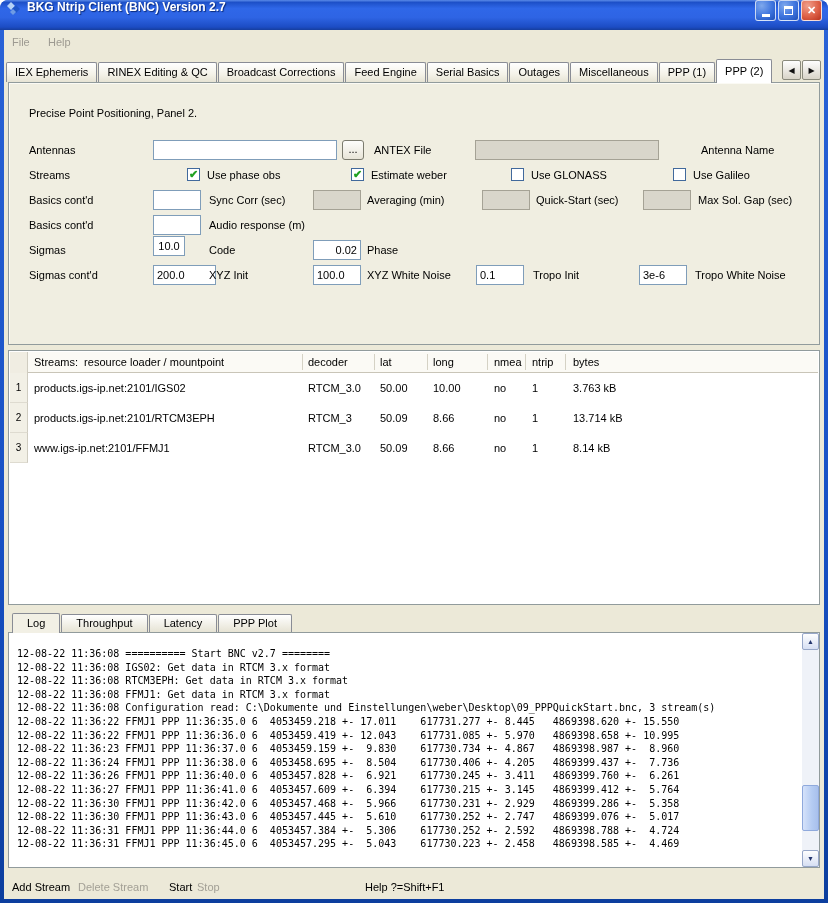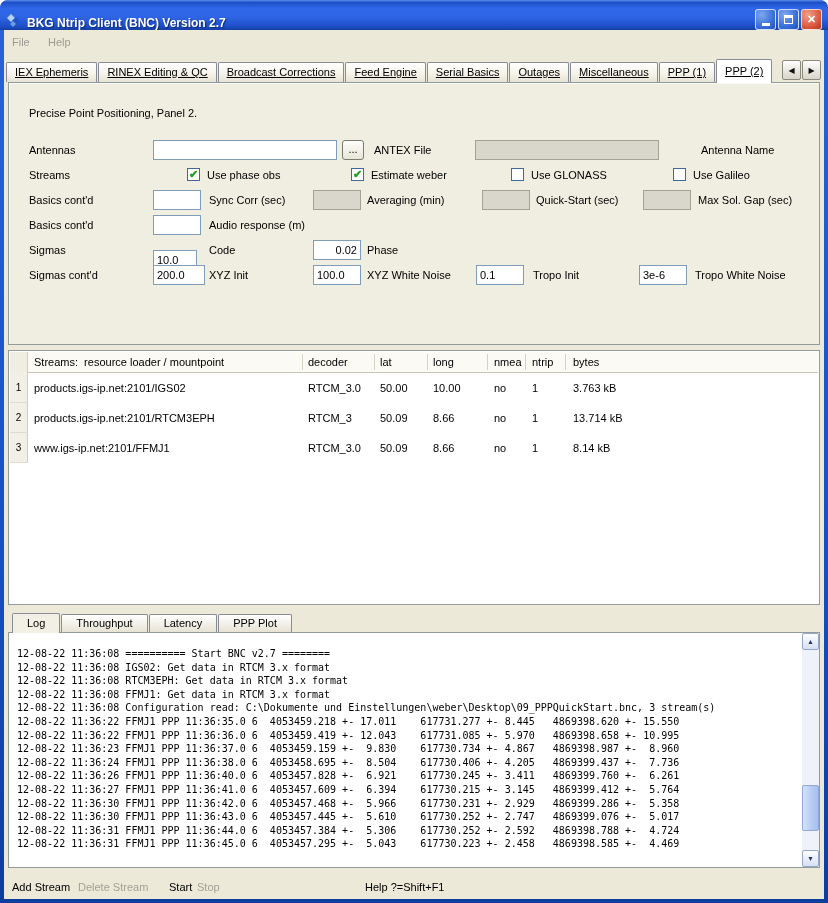--- a/index.html
+++ b/index.html
@@ -6,38 +6,38 @@
   html,body { background:#ffffff; }
   body { width:828px; height:903px; font-family:"Liberation Sans", sans-serif; font-size:11px; color:#000; }
 
   .window { position:relative; width:828px; height:903px;
     background:linear-gradient(180deg,#2A63D8 0%,#1750C4 60%,#0C3E9E 100%);
     border-radius:8px 8px 0 0; overflow:hidden; }
 
   
   .titlebar { position:absolute; top:0; left:0; right:0; height:30px;
     background:linear-gradient(180deg,#5A8BE8 0%,#1D50C8 8%,#2F67E8 28%,#2E64E4 58%,#1C4CC4 90%,#163E9E 100%);
-    border-radius:7px 7px 0 0; display:flex; align-items:flex-end; padding:0 6px; gap:5px; }
+    border-radius:7px 7px 0 0; display:flex; align-items:flex-start; padding:0 6px; gap:5px; }
   .title-text { color:#fff; font-weight:bold; font-size:12px; text-shadow:1px 1px 1px #0A2A7A; }
   .win-buttons { margin-left:auto; display:flex; gap:2px; }
   .winbtn { width:21px; height:21px; border-radius:3px; border:1px solid rgba(255,255,255,.75);
     display:flex; align-items:center; justify-content:center; cursor:default; }
   .winbtn.bluish { background:radial-gradient(circle at 30% 25%,#7FA8EC 0%,#3E74DE 55%,#1E4FB8 100%); }
   .winbtn.red { background:radial-gradient(circle at 30% 25%,#F0A08C 0%,#DE6147 55%,#B8321C 100%); color:#fff; font-size:11px; font-weight:bold; }
   .min-glyph { width:8px; height:3px; background:#fff; margin-top:9px; }
   .max-glyph { width:9px; height:9px; border:1px solid #fff; border-top:3px solid #fff; }
 
   
   .content { position:absolute; left:4px; right:4px; top:30px; bottom:4px; background:#ECE9D8; }
 
   .menubar { position:absolute; top:0; left:0; right:0; height:24px; }
   .menu-item { position:absolute; top:6px; color:#9D9A91; }
 
   
-  .tabbar { position:absolute; left:1px; top:28px; right:1px; height:24px; display:flex; align-items:flex-end; padding-left:1px;text-decoration:underline; }
+  .tabbar { position:absolute; left:1px; top:28px; right:1px; height:24px; display:flex; align-items:flex-end; padding-left:1px; }
   .tab { height:20px; line-height:18px; padding:0 8px; border:1px solid #898C95; border-bottom:none;
     border-radius:2px 2px 0 0; background:linear-gradient(180deg,#FFFFFF 0%,#F4F2E8 60%,#E6E3D4 100%);
     margin-right:1px; white-space:nowrap; }
   .tab.selected { height:24px; line-height:22px; background:#ffffff; position:relative; z-index:3; margin-bottom:-1px; }
   .tab-scrollers { position:absolute; right:2px; bottom:2px; display:flex; gap:1px; }
   .scrollbtn { width:19px; height:20px; background:linear-gradient(180deg,#FEFEFE,#D8D4C8); border:1px solid #8A8A7C;
     border-radius:2px; display:flex; align-items:center; justify-content:center; font-size:8px; color:#111; }
 
   
   .tabpane { position:absolute; left:4px; top:52px; width:812px; height:263px;
@@ -176,27 +176,27 @@
       <input class="inp dis" style="left: 473px; top: 107px; width: 48px;" disabled="" value="">
       <span class="lbl" style="left:527px; top:111px">Quick-Start (sec)</span>
       <input class="inp dis" style="left: 634px; top: 107px; width: 48px;" disabled="" value="">
       <span class="lbl" style="left:689px; top:111px">Max Sol. Gap (sec)</span>
 
       <span class="lbl" style="left:20px; top:136px">Basics cont'd</span>
       <input class="inp" style="left: 144px; top: 132px; width: 48px;" value="">
       <span class="lbl" style="left:200px; top:136px">Audio response (m)</span>
 
       <span class="lbl" style="left:20px; top:161px">Sigmas</span>
-      <input class="inp" style="left: 144px; top: 167px; width: 44px;" value="10.0">
+      <input class="inp" style="left: 144px; top: 153px; width: 32px; text-align: center;" value="10.0">
       <span class="lbl" style="left:200px; top:161px">Code</span>
       <input class="inp" style="left: 304px; top: 157px; width: 48px; text-align: right;" value="0.02">
       <span class="lbl" style="left:358px; top:161px">Phase</span>
 
       <span class="lbl" style="left:20px; top:186px">Sigmas cont'd</span>
-      <input class="inp" style="left: 144px; top: 182px; width: 52px;" value="200.0">
+      <input class="inp" style="left: 144px; top: 182px; width: 63px;" value="200.0">
       <span class="lbl" style="left:200px; top:186px">XYZ Init</span>
       <input class="inp" style="left: 304px; top: 182px; width: 48px;" value="100.0">
       <span class="lbl" style="left:358px; top:186px">XYZ White Noise</span>
       <input class="inp" style="left: 467px; top: 182px; width: 48px;" value="0.1">
       <span class="lbl" style="left:524px; top:186px">Tropo Init</span>
       <input class="inp" style="left: 630px; top: 182px; width: 48px;" value="3e-6">
       <span class="lbl" style="left:686px; top:186px">Tropo White Noise</span>
     </div>
 
     <div class="streams">

